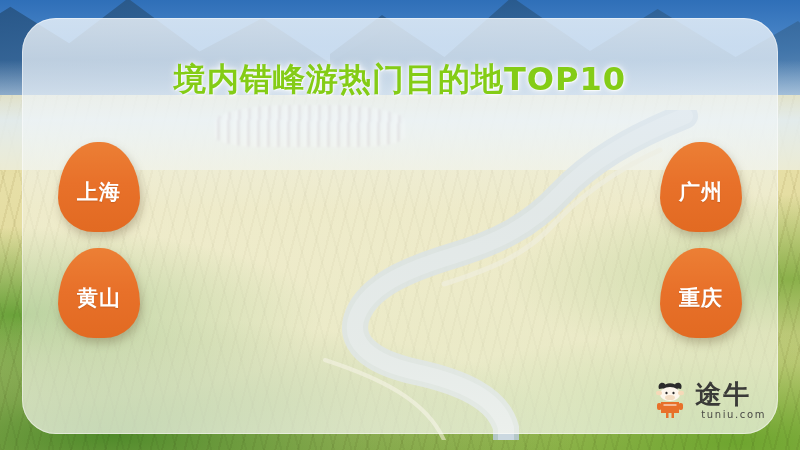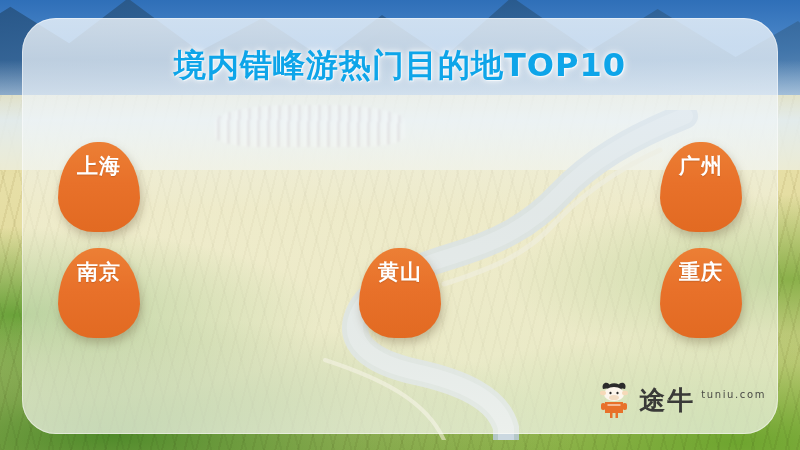--- a/index.html
+++ b/index.html
@@ -86,44 +86,44 @@
         rgba(244,249,253,.80) 0%,
         rgba(240,246,251,.66) 18%,
         rgba(246,247,238,.52) 46%,
         rgba(248,248,238,.58) 78%,
         rgba(250,250,242,.70) 100%);
     box-shadow: 0 0 0 1px rgba(255,255,255,.45) inset;
   }
 
   
   .title {
-    position:absolute; left:0; right:0; top:44px;
+    position:absolute; left:0; right:0; top:58px;
     text-align:center;
     font-size:32px;
     font-weight:bold;
     letter-spacing:1px;
-    color:#0ea5e9;
+    color:#84cc16;
     text-shadow:
       0 0 5px rgba(255,255,255,.95),
       0 0 10px rgba(255,255,255,.8),
       1px 1px 0 rgba(255,255,255,.6);
     white-space:nowrap;
   }
 
   
   .grid {
     position:absolute; left:58px; top:142px; width:684px;
   }
   .row { display:flex; justify-content:space-between; }
   .row + .row { margin-top:16px; }
 
   .badge {
     position:relative;
     width:82px; height:90px;
-    display:flex; align-items:flex-start; justify-content:center;
+    display:flex; align-items:center; justify-content:center;
     
     border-radius:48% 48% 44% 44% / 62% 62% 38% 38%;
     background: linear-gradient(180deg,#ec7f35 0%, #e8712a 45%, #e26a22 100%);
     filter: drop-shadow(2px 5px 5px rgba(90,70,40,.30));
   }
   .badge-label {
     color:#ffffff;
     font-size:21px;
     font-weight:bold;
     letter-spacing:1px;
@@ -131,21 +131,21 @@
     white-space:nowrap;
     text-shadow:0 1px 1px rgba(150,70,20,.35);
   }
 
   
   .logo {
     position:absolute; right:34px; bottom:30px;
     display:flex; align-items:center; gap:8px;
   }
   .logo-mascot { width:34px; height:40px; position:relative; }
-  .logo-text { display:flex; line-height:1; }
+  .logo-text { display:flex; flex-direction:column; line-height:1; }
   .logo-cn {
     font-size:26px; font-weight:bold; color:#3a3a38; letter-spacing:2px;
   }
   .logo-url {
     font-size:10px; color:#4a4a46; letter-spacing:1.6px; margin-top:3px;margin-left:6px;
   }
 </style>
 </head>
 <body>
 
@@ -188,23 +188,20 @@
     <div class="row">
       <div class="badge">
         <span class="badge-label">上海</span>
       </div>
       <div class="badge">
         <span class="badge-label">广州</span>
       </div>
     </div>
     <div class="row">
       <div class="badge">
-        <span class="badge-label">南京</span>
-      </div>
-      <div class="badge">
         <span class="badge-label">黄山</span>
       </div>
       <div class="badge">
         <span class="badge-label">重庆</span>
       </div>
     </div>
   </div>
 
   <div class="logo">
     <span class="logo-mascot">

